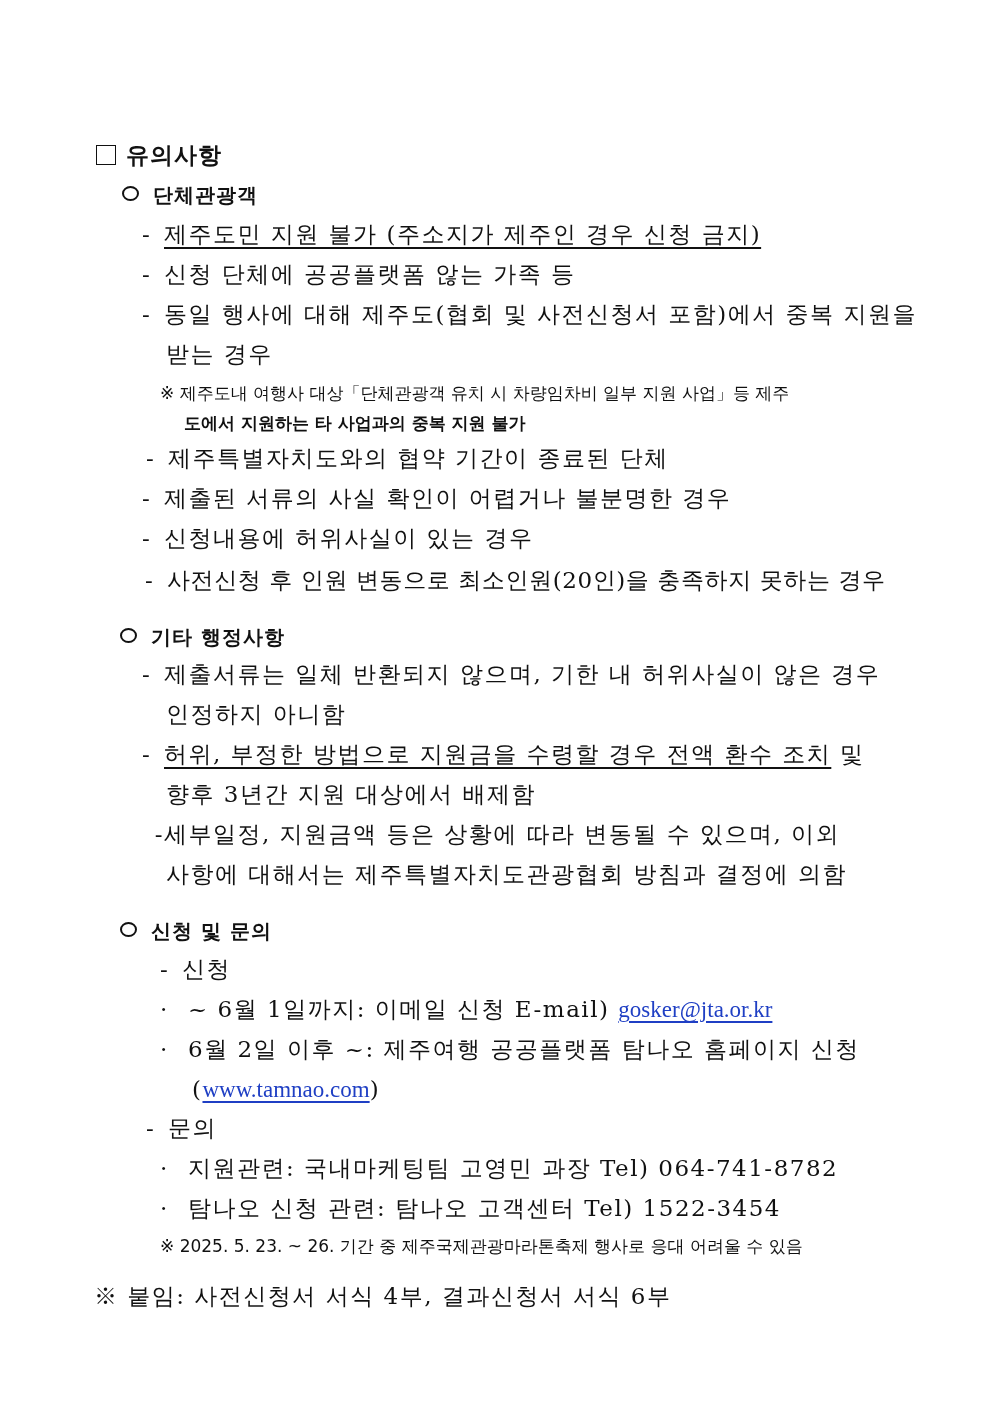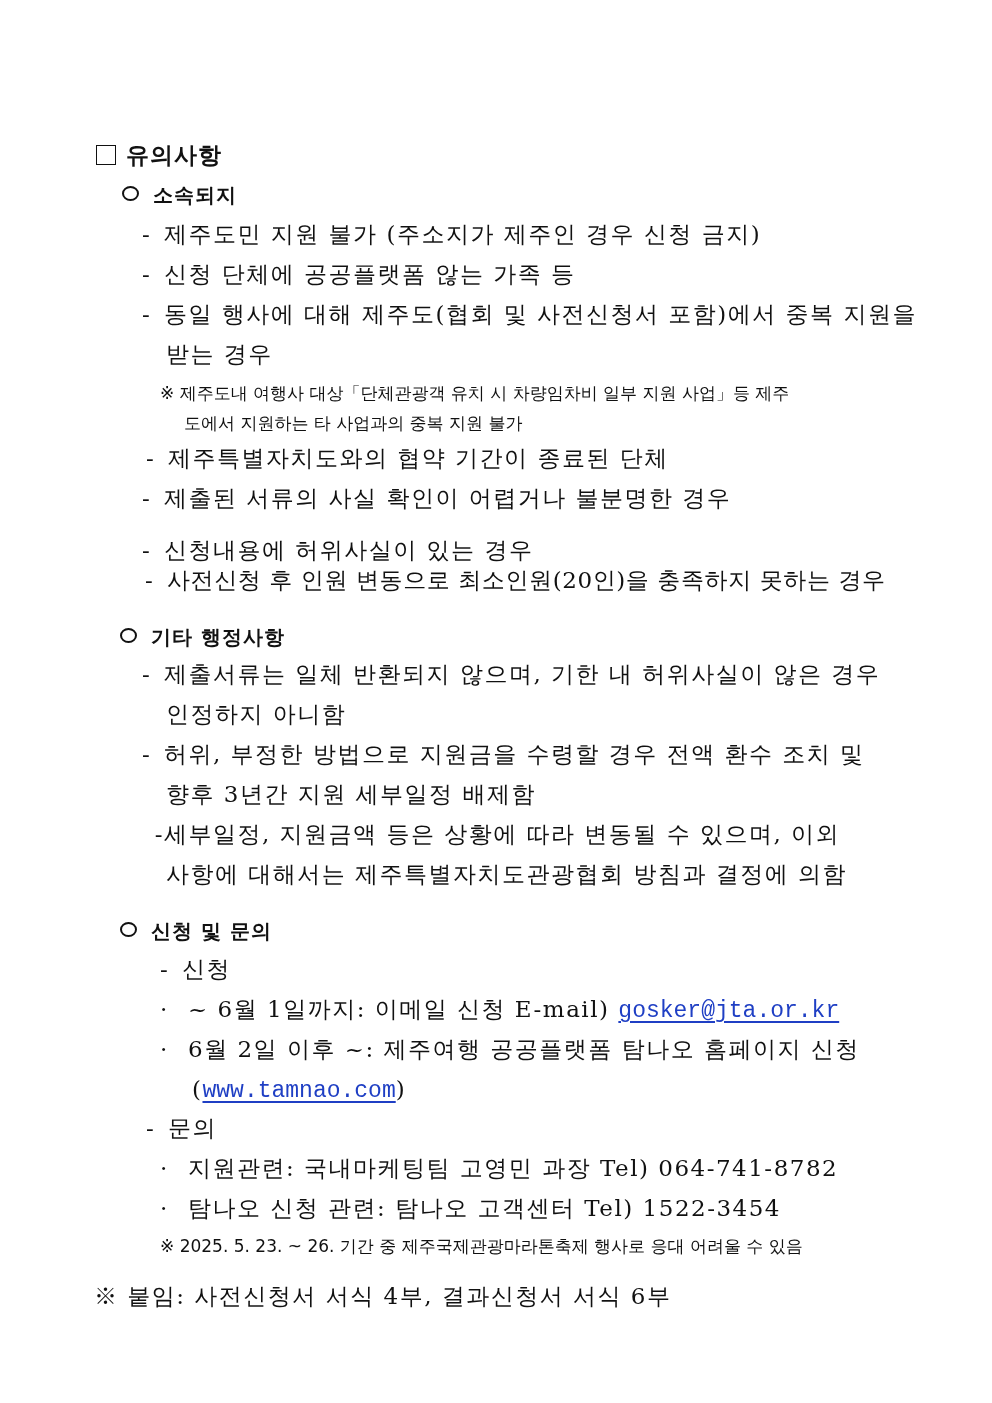--- a/index.html
+++ b/index.html
@@ -2,56 +2,56 @@
 <html><head>
 <meta charset="utf-8">
 <style>
   html, body { margin:0; padding:0; background:#ffffff; }
   body { width:992px; height:1403px; position:relative; overflow:hidden;
          font-family:"DejaVu Serif", "Liberation Serif", serif; color:#111; }
   .line { position:absolute; white-space:nowrap; font-size:23px; line-height:30px; letter-spacing:1.5px; }
   .h1 { font-weight:bold; font-size:23px; font-family:"DejaVu Sans", sans-serif; letter-spacing:1px; }
   .h2 { font-weight:bold; font-size:20px; font-family:"DejaVu Sans", sans-serif; letter-spacing:1px; }
   .note { font-size:17px; font-family:"DejaVu Sans", sans-serif; letter-spacing:0; }
-  .u { text-underline-offset:5px;margin-top:31px; }
-  .link { color:#1f3fc4; text-decoration:underline; text-underline-offset:4px; font-family:Liberation Mono, monospace; letter-spacing:0; }
+  .u { text-decoration:underline; text-underline-offset:5px;margin-top:31px; }
+  .link { color:#1f3fc4; text-decoration:underline; text-underline-offset:4px; font-family:Liberation Serif, serif; letter-spacing:0; }
   .box { display:inline-block; width:18px; height:18px; border:1.5px solid #111; vertical-align:-2px; margin-right:10px; }
   .circle { display:inline-block; width:13px; height:11px; border:2px solid #111; border-radius:50%; margin-right:14px; vertical-align:1px; }
   .dash { display:inline-block; width:22px; }
   .dot { display:inline-block; width:28px; }
 </style>
 </head>
 <body>
 
 <div class="line h1" style="left:96px; top:140px;">
   <span class="box"></span><span>유의사항</span>
 </div>
 
 <div class="line h2" style="left:122px; top:180px;">
-  <span class="circle"></span><span>소속되지</span>
+  <span class="circle"></span><span>단체관광객</span>
 </div>
 
 <div class="line" style="left:142px; top:219px;"><span class="dash">-</span><span class="u">제주도민 지원 불가 (주소지가 제주인 경우 신청 금지)</span></div>
 <div class="line" style="left:142px; top:259px;"><span class="dash">-</span><span>신청 단체에 공공플랫폼 않는 가족 등</span></div>
 <div class="line" style="left:142px; top:299px;"><span class="dash">-</span><span>동일 행사에 대해 제주도(협회 및 사전신청서 포함)에서 중복 지원을</span></div>
 <div class="line" style="left:166px; top:339px;"><span>받는 경우</span></div>
 <div class="line note" style="left:160px; top:378px;"><span>※ 제주도내 여행사 대상「단체관광객 유치 시 차량임차비 일부 지원 사업」등 제주</span></div>
-<div class="line note" style="left:184px; top:408px;"><span>도에서 지원하는 타 사업과의 중복 지원 불가</span></div>
+<div class="line note" style="left:184px; top:408px;font-weight:bold;"><span>도에서 지원하는 타 사업과의 중복 지원 불가</span></div>
 <div class="line" style="left:146px; top:443px;"><span class="dash">-</span><span>제주특별자치도와의 협약 기간이 종료된 단체</span></div>
 <div class="line" style="left:142px; top:483px;"><span class="dash">-</span><span>제출된 서류의 사실 확인이 어렵거나 불분명한 경우</span></div>
-<div class="line" style="left:142px; top:523px;margin-top:12px;"><span class="dash">-</span><span>신청내용에 허위사실이 있는 경우</span></div>
+<div class="line" style="left:142px; top:523px;"><span class="dash">-</span><span>신청내용에 허위사실이 있는 경우</span></div>
 <div class="line" style="left:145px; top:565px; letter-spacing:0.6px;"><span class="dash">-</span><span>사전신청 후 인원 변동으로 최소인원(20인)을 충족하지 못하는 경우</span></div>
 
 <div class="line h2" style="left:120px; top:622px;">
   <span class="circle"></span><span>기타 행정사항</span>
 </div>
 <div class="line" style="left:142px; top:659px;"><span class="dash">-</span><span>제출서류는 일체 반환되지 않으며, 기한 내 허위사실이 않은 경우</span></div>
 <div class="line" style="left:166px; top:699px;"><span>인정하지 아니함</span></div>
 <div class="line" style="left:142px; top:739px;"><span class="dash">-</span><span class="u">허위, 부정한 방법으로 지원금을 수령할 경우 전액 환수 조치</span><span> 및</span></div>
-<div class="line" style="left:166px; top:779px;"><span>향후 3년간 지원 세부일정 배제함</span></div>
+<div class="line" style="left:166px; top:779px;"><span>향후 3년간 지원 대상에서 배제함</span></div>
 <div class="line" style="left:142px; top:819px;text-align:right;"><span class="dash">-</span><span>세부일정, 지원금액 등은 상황에 따라 변동될 수 있으며, 이외</span></div>
 <div class="line" style="left:166px; top:859px;"><span>사항에 대해서는 제주특별자치도관광협회 방침과 결정에 의함</span></div>
 
 <div class="line h2" style="left:120px; top:916px;">
   <span class="circle"></span><span>신청 및 문의</span>
 </div>
 <div class="line" style="left:160px; top:954px;"><span class="dash">-</span><span>신청</span></div>
 <div class="line" style="left:160px; top:994px;"><span class="dot">·</span><span>~ 6월 1일까지: 이메일 신청 E-mail) </span><a class="link">gosker@jta.or.kr</a></div>
 <div class="line" style="left:160px; top:1034px;"><span class="dot">·</span><span>6월 2일 이후 ~: 제주여행 공공플랫폼 탐나오 홈페이지 신청</span></div>
 <div class="line" style="left:192px; top:1074px;"><span>(</span><a class="link">www.tamnao.com</a><span>)</span></div>

